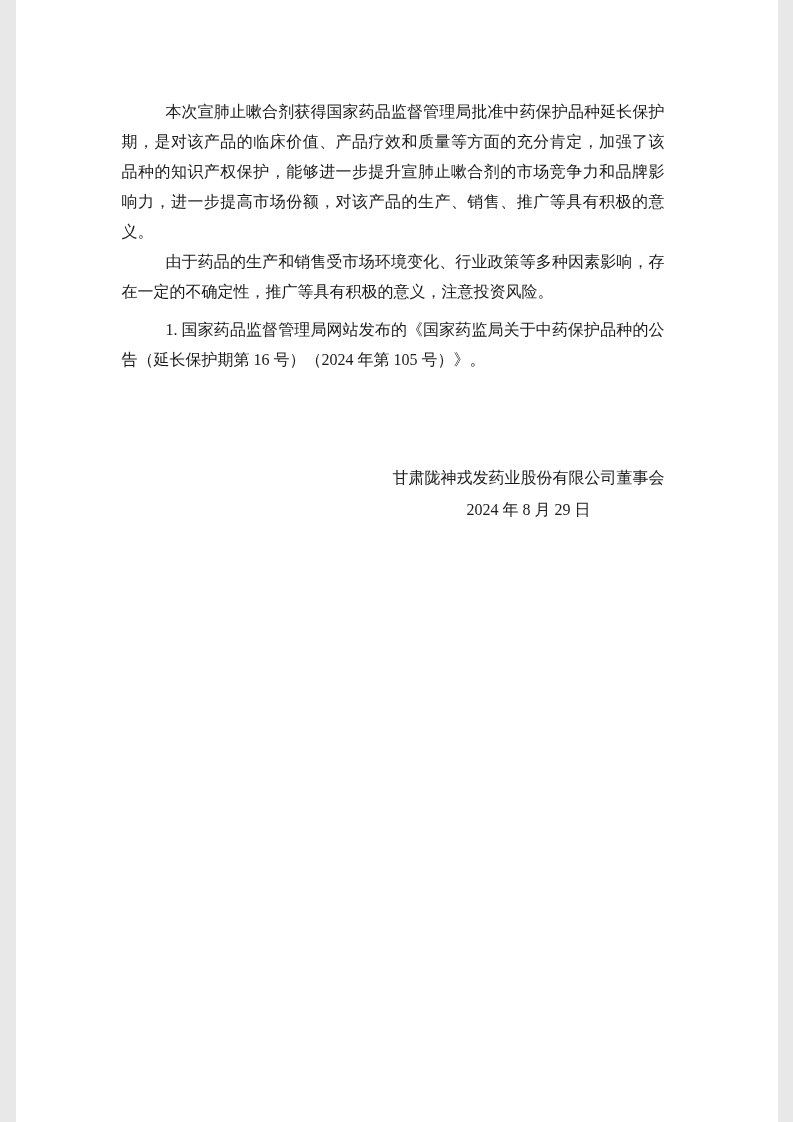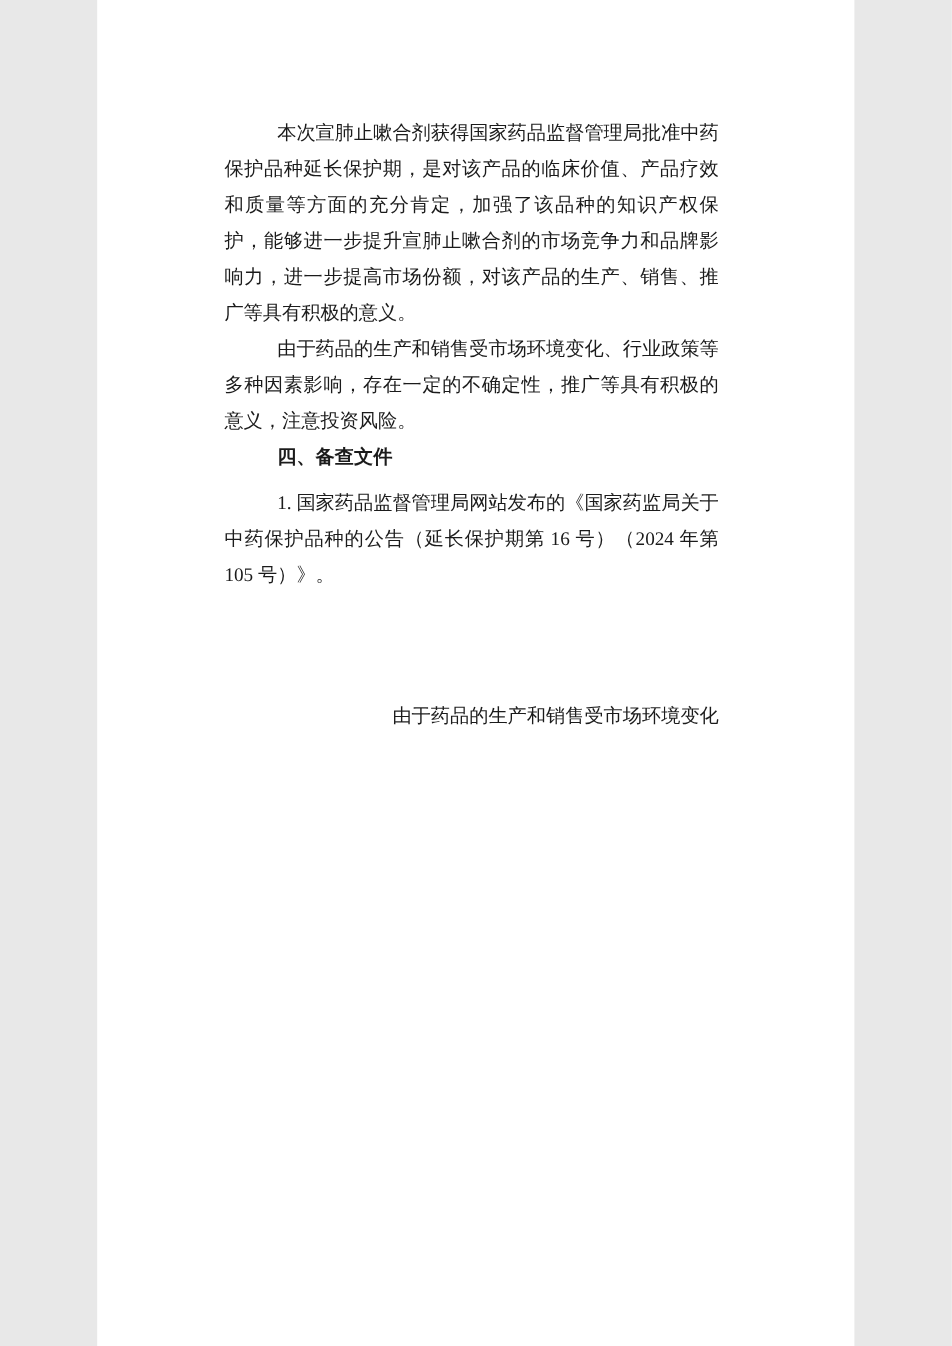--- a/index.html
+++ b/index.html
@@ -2,21 +2,21 @@
 <html><head>
 <meta charset="utf-8">
 <style>
   html, body {
     margin: 0;
     padding: 0;
     background: #e8e8e8;
   }
   .page {
     position: relative;
-    width: 631px;
+    width: 762px;
     height: 1122px;
     margin: 0 auto;
     background: #ffffff;
     box-sizing: border-box;
     padding: 97px 113px 0 106px;
     font-family: "Liberation Serif", "DejaVu Serif", serif;
     font-size: 16px;
     color: #1b1b1b;
     overflow: hidden;
   }
@@ -58,24 +58,24 @@
 </style>
 </head>
 <body>
 
 <div class="page">
 
   <p class="para indent">本次宣肺止嗽合剂获得国家药品监督管理局批准中药保护品种延长保护期，是对该产品的临床价值、产品疗效和质量等方面的充分肯定，加强了该品种的知识产权保护，能够进一步提升宣肺止嗽合剂的市场竞争力和品牌影响力，进一步提高市场份额，对该产品的生产、销售、推广等具有积极的意义。</p>
 
   <p class="para indent">由于药品的生产和销售受市场环境变化、行业政策等多种因素影响，存在一定的不确定性，推广等具有积极的意义，注意投资风险。</p>
 
-  <h3 class="heading">四、备查文件</h3>
 
   <p class="para indent ref-item">1. 国家药品监督管理局网站发布的《国家药监局关于中药保护品种的公告（延长保护期第 16 号）（2024 年第 105 号）》。</p>
 
 
   <div class="signature-block">
     <div class="signature-inner">
-      <p>由于药品的生产和销售受市场环境变化</p>
+      <p>甘肃陇神戎发药业股份有限公司董事会</p>
+      <p>2024 年 8 月 29 日</p>
     </div>
   </div>
 
 </div>
 
 </body></html>

